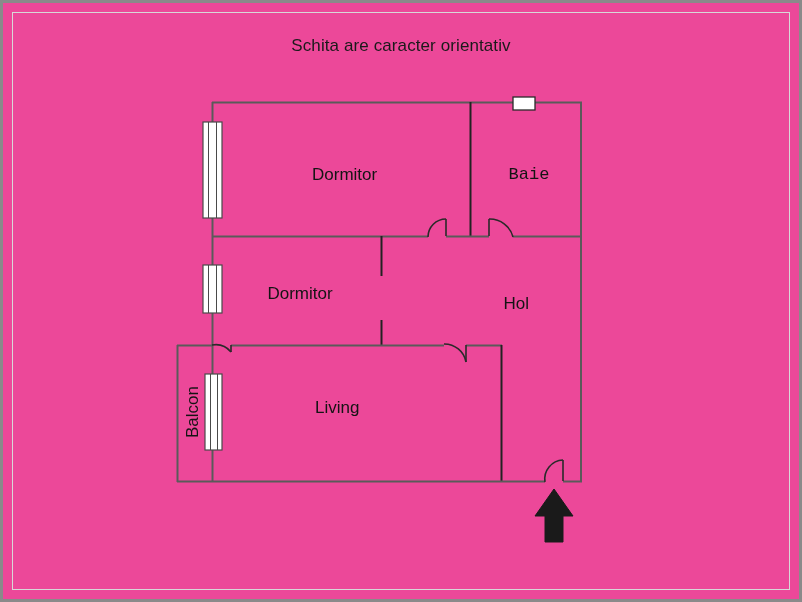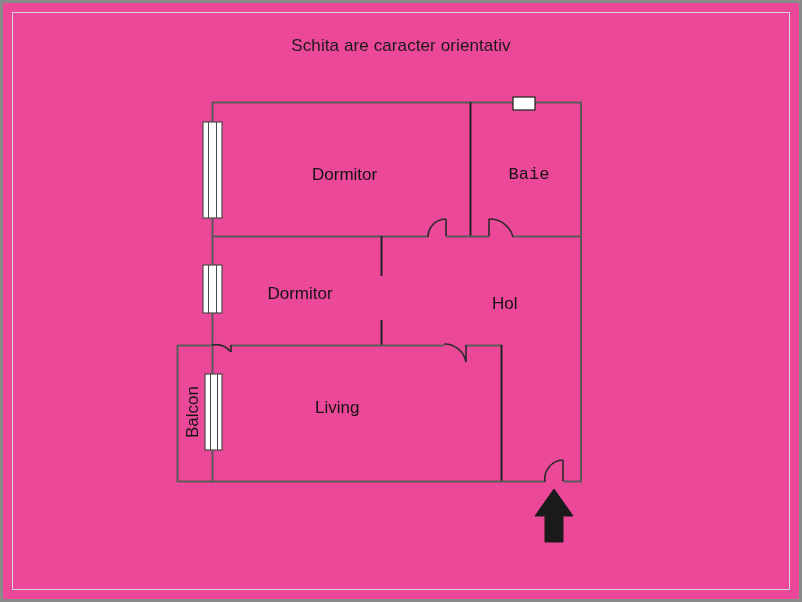--- a/index.html
+++ b/index.html
@@ -173,19 +173,19 @@
                L 535 516 Z" fill="#1a1a1a" stroke="#1a1a1a" stroke-width="1"></path>
     </g>
   </svg>
 
   <div class="room-label" style="left:312px; top:165px; width:78px; text-align:left;">Dormitor</div>
 
   <div class="room-label" style="left:499px; top:165px; width:60px; text-align:center;font-family:Liberation Mono, monospace;">Baie</div>
 
   <div class="room-label" style="left:255px; top:284px; width:90px; text-align:center;">Dormitor</div>
 
-  <div class="room-label" style="left:492px; top:294px; width:55px; text-align:left;">Hol</div>
+  <div class="room-label" style="left:474px; top:294px; width:55px; text-align:right;">Hol</div>
 
   <div class="room-label" style="left:315px; top:398px; width:68px; ">Living</div>
 
   <div class="room-label vertical" style="left:164px; top:402px; width:58px; text-align:center;">Balcon</div>
 
 </div>
 
 </body></html>

